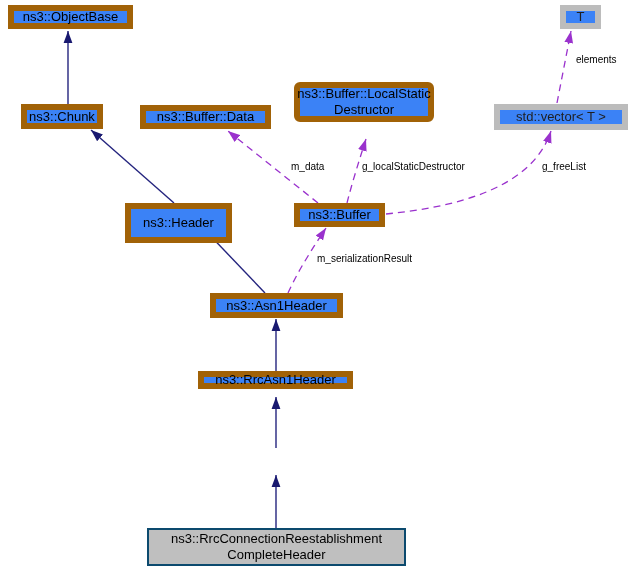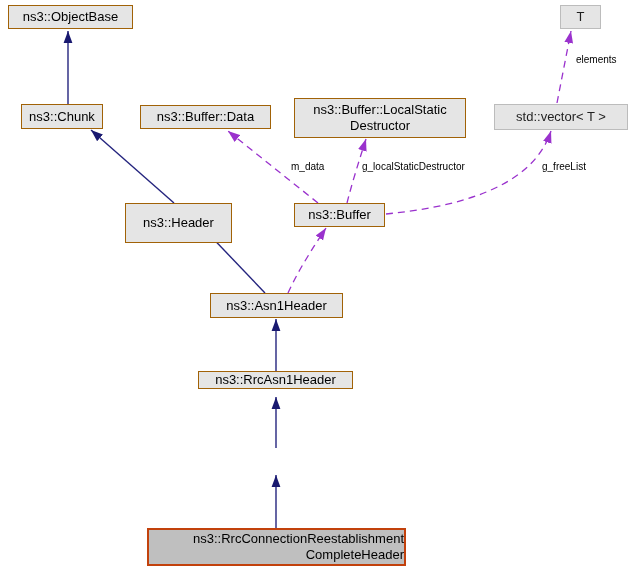--- a/index.html
+++ b/index.html
@@ -7,45 +7,45 @@
     position:relative;
     width:631px;height:573px;
     background:#ffffff;
     font-family:"Liberation Sans",sans-serif;
     overflow:hidden;
   }
   #edges{position:absolute;left:0;top:0;width:631px;height:573px;}
   .node{
     position:absolute;
     box-sizing:border-box;
-    background:#e5e5e5;
-    border:1px solid #a16207;
+    background:#3b82f6;
+    border:6px solid #a16207;
     display:flex;
     flex-direction:column;
     align-items:center;
     justify-content:center;
     text-align:center;
     font-size:13px;
     line-height:1.22;
     color:#000000;
     white-space:nowrap;
   }
   .node.template{border-color:#bcbcbc;color:#1f1f1f;}
-  .node.main{background:#bfbfbf;border:2px solid #c2410c;align-items:flex-end;}
+  .node.main{background:#bfbfbf;border:2px solid #0c4a6e;}
   .edge-label{
     position:absolute;
     font-size:10px;
     color:#000000;
     white-space:nowrap;
   }
   
   #n-objectbase   {left:8px;   top:5px;   width:125px; height:24px;}
   #n-chunk        {left:21px;  top:104px; width:82px;  height:25px;}
   #n-bufferdata   {left:140px; top:105px; width:131px; height:24px;}
-  #n-localstatic  {left:294px; top:98px;  width:172px; height:40px;}
+  #n-localstatic  {left:294px; top:82px;  width:140px; height:40px;border-radius:6px;}
   #n-stdvector    {left:494px; top:104px; width:134px; height:26px;}
   #n-t            {left:560px; top:5px;   width:41px;  height:24px;}
   #n-header       {left:125px; top:203px; width:107px; height:40px;}
   #n-buffer       {left:294px; top:203px; width:91px;  height:24px;}
   #n-asn1header   {left:210px; top:293px; width:133px; height:25px;}
   #n-rrcasn1header{left:198px; top:371px; width:155px; height:18px;}
   #n-rrculdcch    {left:188px; top:448px; width:177px; height:26px;}
   #n-main         {left:147px; top:528px; width:259px; height:38px;}
   
   #l-mdata    {left:291px; top:161px;}
@@ -115,15 +115,16 @@
     <span>ns3::RrcAsn1Header</span>
   </div>
   <div class="node main" id="n-main">
     <span>ns3::RrcConnectionReestablishment</span>
     <span>CompleteHeader</span>
   </div>
 
   <div class="edge-label" id="l-mdata">m_data</div>
   <div class="edge-label" id="l-gstatic">g_localStaticDestructor</div>
   <div class="edge-label" id="l-gfreelist">g_freeList</div>
+  <div class="edge-label" id="l-mser">m_serializationResult</div>
   <div class="edge-label" id="l-elements">elements</div>
 
 </div>
 
 </body></html>

